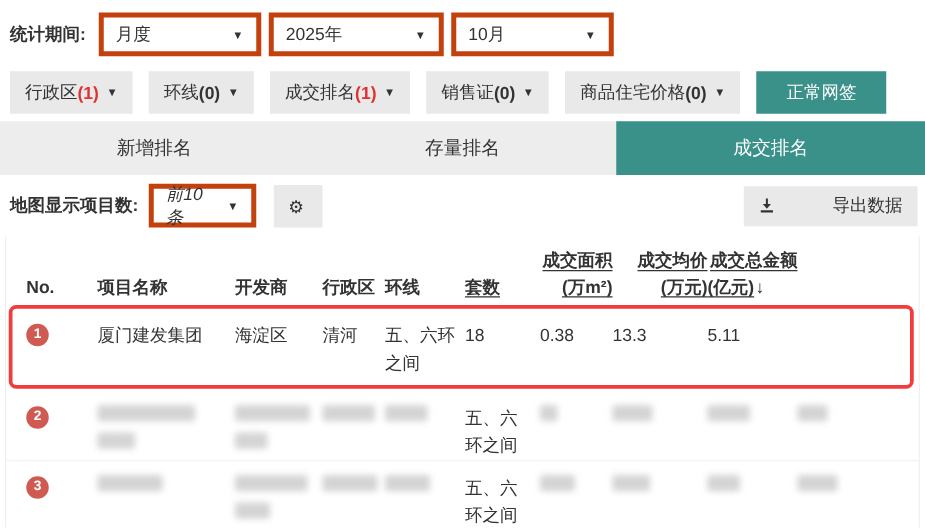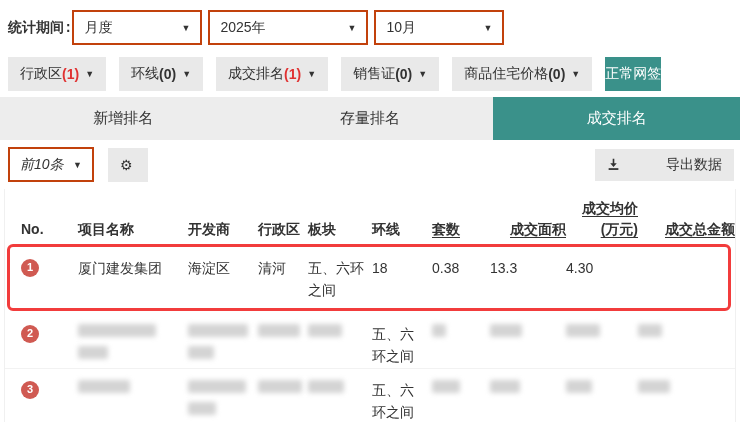--- a/index.html
+++ b/index.html
@@ -7,40 +7,40 @@
   body {
     background: #fff;
     font-family: "Liberation Sans", sans-serif;
     color: #333;
     font-size: 14px;
   }
   .app { width: 740px; height: 422px; position: relative; }
 
   
   .period-row { display: flex; align-items: center; padding: 10px 8px 0 8px; }
-  .period-label { font-weight: 700; margin-right: 0; font-family: Liberation Mono, monospace; }
+  .period-label { font-weight: 700; margin-right: 10px; }
   .select-box {
-    height: 35px; background: #fff; border: 2px solid #c2410c;
+    height: 35px; background: #fff; border: 4px solid #c2410c;
     display: flex; align-items: center; justify-content: space-between;
     padding: 12px 10px; margin-right: 6px; cursor: pointer;
   }
-  .w130 { width: 130px; } .w160 { width: 160px; justify-content: space-between; } .w110 { width: 86px; font-style: italic; }
+  .w130 { width: 130px; } .w160 { width: 140px; justify-content: space-between; } .w110 { width: 86px; font-style: italic; }
   .caret { font-size: 9px; color: #333; margin-left: 6px; }
 
   
   .filter-row { display: flex; align-items: center; padding: 12px 8px 0 8px; }
   .filter-btn {
     background: #e9e9e9; height: 34px; display: flex; align-items: center;
     padding: 0 12px; margin-right: 13px; cursor: pointer; white-space: nowrap;
   }
   .cnt { font-weight: 700; }
   .cnt.red { color: #e03131; }
   .btn-teal {
     background: #3a918a; color: #fff; height: 34px; display: flex;
-    align-items: center; padding: 0 0; cursor: pointer; margin-right: 0;
+    align-items: center; padding: 0 24px; cursor: pointer; margin-right: 0;
   }
 
   
   .tabs { display: flex; background: #ededed; height: 43px; margin-top: 6px; }
   .tab {
     flex: 1; display: flex; align-items: center; justify-content: center;
     font-size: 15px; color: #333; cursor: pointer;
   }
   .tab.active { background: #3a918a; color: #fff; }
 
@@ -145,20 +145,21 @@
     <div class="btn-teal">正常网签</div>
   </div>
 
   <div class="tabs">
     <div class="tab">新增排名</div>
     <div class="tab">存量排名</div>
     <div class="tab active">成交排名</div>
   </div>
 
   <div class="toolbar">
+    <span class="toolbar-label">地图显示项目数:</span>
     <div class="select-box w110">
       <span>前10条</span>
       <span class="caret">▼</span>
     </div>
     <div class="btn-gray">
       <span class="gear">⚙</span>
     </div>
     <div class="btn-gray export">
       <svg class="dl-icon" viewBox="0 0 16 16">
         <path d="M7 1h2v5.5h3L8 11 4 6.5h3z" fill="#333"></path>
@@ -168,50 +169,51 @@
     </div>
   </div>
 
   <div class="table-wrap">
 
     <div class="grid-row thead">
       <div class="th"><span>No.</span></div>
       <div class="th"><span>项目名称</span></div>
       <div class="th"><span>开发商</span></div>
       <div class="th"><span>行政区</span></div>
-      <div class="th"><span>板块</span></div>
       <div class="th"><span>环线</span></div>
       <div class="th"><span class="u">套数</span></div>
       <div class="th">
         <span class="line u">成交面积</span>
+        <span class="line u">(万m²)</span>
       </div>
       <div class="th">
         <span class="line u">成交均价</span>
         <span class="line u">(万元)</span>
       </div>
       <div class="th">
         <span class="line u">成交总金额</span>
+        <span class="line"><span class="u">(亿元)</span><span class="sort">↓</span></span>
       </div>
     </div>
 
     <div class="tbody">
       <div class="highlight-box"></div>
 
       <div class="grid-row row row-1">
         <div class="cell">
             <span class="badge">1</span>
           </div>
         <div class="cell">厦门建发集团</div>
         <div class="cell">海淀区</div>
         <div class="cell">清河</div>
         <div class="cell">五、六环之间</div>
         <div class="cell">18</div>
         <div class="cell">0.38</div>
         <div class="cell">13.3</div>
-        <div class="cell">4.30</div>
+        <div class="cell">5.11</div>
       </div>
 
       <div class="grid-row row row-2">
         <div class="cell">
             <span class="badge">2</span>
           </div>
         <div class="cell">
           <div class="blur" style="width:78px"></div>
             <div class="blur" style="width:30px"></div>
         </div>

